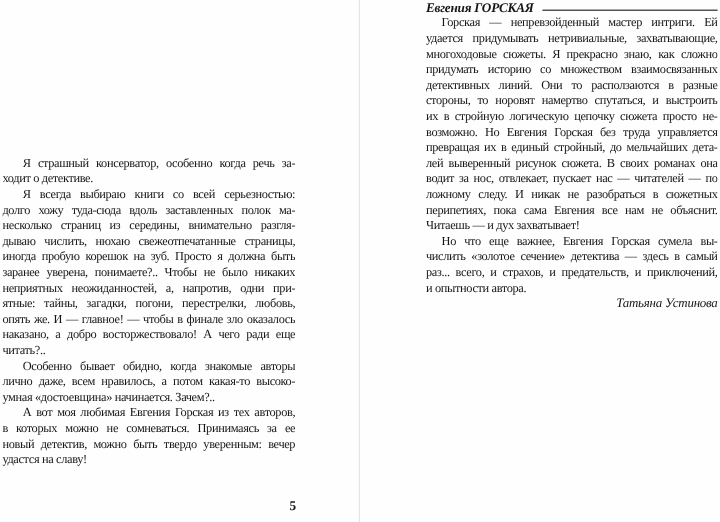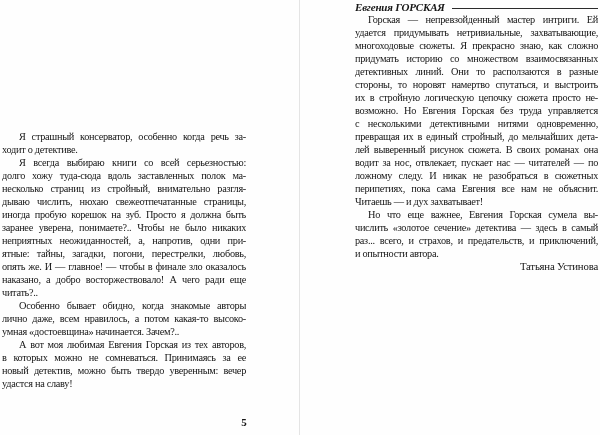--- a/index.html
+++ b/index.html
@@ -51,20 +51,21 @@
   }
   .header-rule {
     position: absolute;
     left: 97px; right: 0; top: 7px;
     height: 1.4px;
     background: #2b2b2b;
   }
   #right-paragraphs { margin-top: 0; }
 
   .signature {
+    font-style: italic;
     font-size: 10.8px;
     line-height: 13px;
     text-align: right;
     letter-spacing: -0.2px;
   }
   .page-number {
     position: absolute;
     left: 236px; top: 416px;
     width: 16px;
     text-align: center;
@@ -80,21 +81,21 @@
   <div class="gutter"></div>
 
   <div class="text-col left-col" id="left-paragraphs">
       <div class="para">
         <div class="line first">Я страшный консерватор, особенно когда речь за-</div>
         <div class="line last">ходит о детективе.</div>
       </div>
       <div class="para">
         <div class="line first">Я всегда выбираю книги со всей серьезностью:</div>
         <div class="line">долго хожу туда-сюда вдоль заставленных полок ма-</div>
-        <div class="line">несколько страниц из стройный, внимательно разгля-</div>
+        <div class="line">несколько страниц из середины, внимательно разгля-</div>
         <div class="line">дываю числить, нюхаю свежеотпечатанные страницы,</div>
         <div class="line">иногда пробую корешок на зуб. Просто я должна быть</div>
         <div class="line">заранее уверена, понимаете?.. Чтобы не было никаких</div>
         <div class="line">неприятных неожиданностей, а, напротив, одни при-</div>
         <div class="line">ятные: тайны, загадки, погони, перестрелки, любовь,</div>
         <div class="line">опять же. И — главное! — чтобы в финале зло оказалось</div>
         <div class="line">наказано, а добро восторжествовало! А чего ради еще</div>
         <div class="line last">читать?..</div>
       </div>
       <div class="para">
@@ -119,21 +120,20 @@
     <div id="right-paragraphs">
         <div class="para">
           <div class="line first">Горская — непревзойденный мастер интриги. Ей</div>
           <div class="line">удается придумывать нетривиальные, захватывающие,</div>
           <div class="line">многоходовые сюжеты. Я прекрасно знаю, как сложно</div>
           <div class="line">придумать историю со множеством взаимосвязанных</div>
           <div class="line">детективных линий. Они то расползаются в разные</div>
           <div class="line">стороны, то норовят намертво спутаться, и выстроить</div>
           <div class="line">их в стройную логическую цепочку сюжета просто не-</div>
           <div class="line">возможно. Но Евгения Горская без труда управляется</div>
-          <div class="line">с несколькими детективными нитями одновременно,</div>
           <div class="line">превращая их в единый стройный, до мельчайших дета-</div>
           <div class="line">лей выверенный рисунок сюжета. В своих романах она</div>
           <div class="line">водит за нос, отвлекает, пускает нас — читателей — по</div>
           <div class="line">ложному следу. И никак не разобраться в сюжетных</div>
           <div class="line">перипетиях, пока сама Евгения все нам не объяснит.</div>
           <div class="line last">Читаешь — и дух захватывает!</div>
         </div>
         <div class="para">
           <div class="line first">Но что еще важнее, Евгения Горская сумела вы-</div>
           <div class="line">числить «золотое сечение» детектива — здесь в самый</div>

